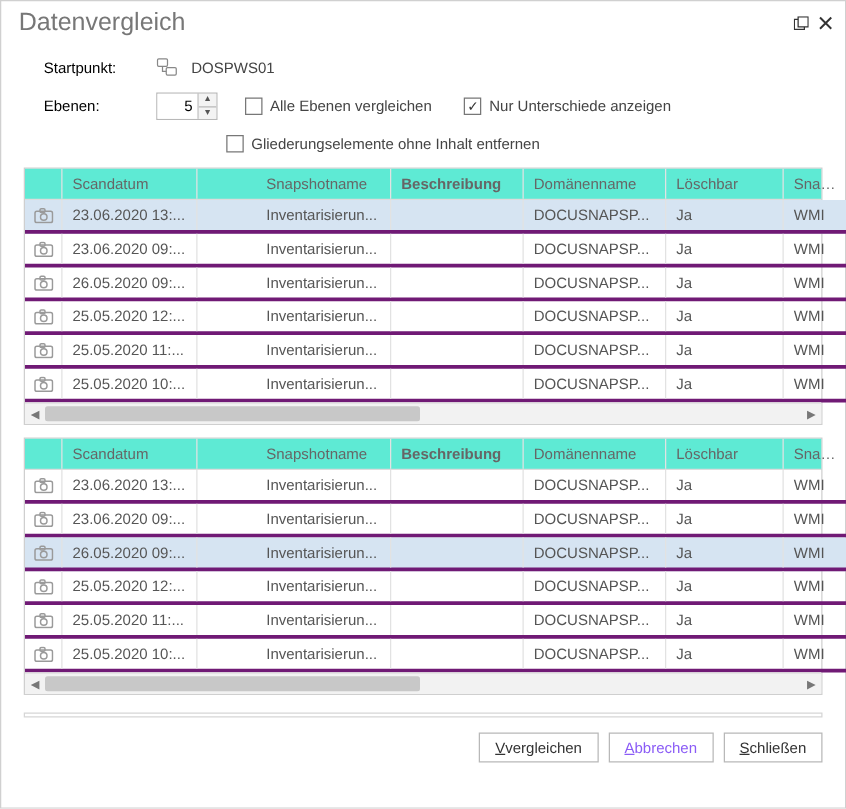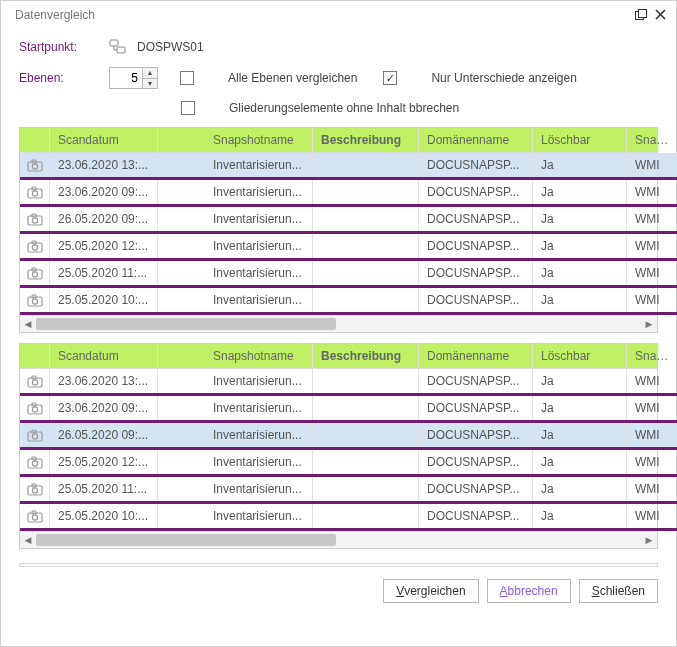--- a/index.html
+++ b/index.html
@@ -13,61 +13,61 @@
   .window {
     width: 677px; height: 647px;
     border: 1px solid #d0d0d0;
     display: flex; flex-direction: column;
     background: #fff;
   }
   .titlebar {
     display: flex; align-items: center;
     padding: 6px 10px 2px 14px;
     color: #777;
-    font-size: 12px;
+    font-size: 20px;
   }
   .titlebar .title { flex: 1; }
   .titlebar .ctl { margin-left: 8px; font-size: 14px; color: #333; cursor: default; }
   .content {
     flex: 1; padding: 8px 18px 12px 18px;
     display: flex; flex-direction: column;
   }
   .row { display: flex; align-items: center; margin: 6px 0; }
-  .label { width: 90px; color: #701a75; }
+  .label { width: 90px; color: #000000; margin-left: 16px; }
   .start-icon svg { vertical-align: middle; }
   .start-val { margin-left: 10px; }
   .stepper {
     display: inline-flex; align-items: stretch;
     border: 1px solid #b8b8b8; height: 22px;
     margin-left: 0px;
   }
   .stepper input {
     border: none; width: 32px; text-align: right;
     font-family: inherit; font-size: 12px; padding: 0 4px;
     outline: none;
   }
   .stepper .btns { display: flex; flex-direction: column; border-left: 1px solid #b8b8b8; }
   .stepper .btn { width: 14px; flex:1; display:flex; align-items:center; justify-content:center; font-size:7px; color:#555; background:#f3f3f3; }
   .stepper .btn + .btn { border-top:1px solid #b8b8b8; }
-  .chk { display:inline-flex; align-items:flex-end; margin-right: 26px; gap: 28px; }
+  .chk { display:inline-flex; align-items:flex-end; margin-right: 26px; }
   .chk .box {
     width:14px; height:14px; border:1px solid #777; margin-right:6px;
     display:flex; align-items:center; justify-content:center;
     font-size:11px; color:#333; background:#fff;
   }
   .grid-wrap {
     border: 1px solid #cfcfcf;
     display:flex; flex-direction:column;
     margin-top:6px;
   }
   .grid-wrap + .grid-wrap { margin-top: 10px; }
   .grid-head, .grid-row {
     display:flex; align-items:stretch;
   }
-  .grid-head { background:#bef264; border-bottom:1px solid #dcdcdc; }
+  .grid-head { background:#5eead4; border-bottom:1px solid #dcdcdc; }
   .cell {
     padding: 5px 8px;
     border-right:1px solid #e2e2e2;
     overflow:hidden; white-space:nowrap; text-overflow:ellipsis;
     font-size:12px; color:#555;
   }
   .grid-head .cell { color:#666; position:relative; }
   .c-icon   { width:30px; flex:0 0 30px; display:flex; align-items:center; justify-content:center; padding:4px 0; }
   .c-date   { width:108px; flex:0 0 108px; }
   .c-snap   { width:108px; flex:0 0 108px;margin-left:47px; }
@@ -150,21 +150,21 @@
       </span>
       <span class="chk">
         <span class="box">✓</span>
         <span>Nur Unterschiede anzeigen</span>
       </span>
     </div>
 
     <div class="row" style="padding-left:162px">
       <span class="chk">
         <span class="box"></span>
-        <span>Gliederungselemente ohne Inhalt bbrechen</span>
+        <span>Gliederungselemente ohne Inhalt entfernen</span>
       </span>
     </div>
 
     <div class="grid-wrap">
       <div class="grid-head">
         <div class="cell c-icon"></div>
         <div class="cell c-date">Scandatum</div>
         <div class="cell c-snap">Snapshotname</div>
         <div class="cell c-desc">Beschreibung</div>
         <div class="cell c-dom">Domänenname</div>

